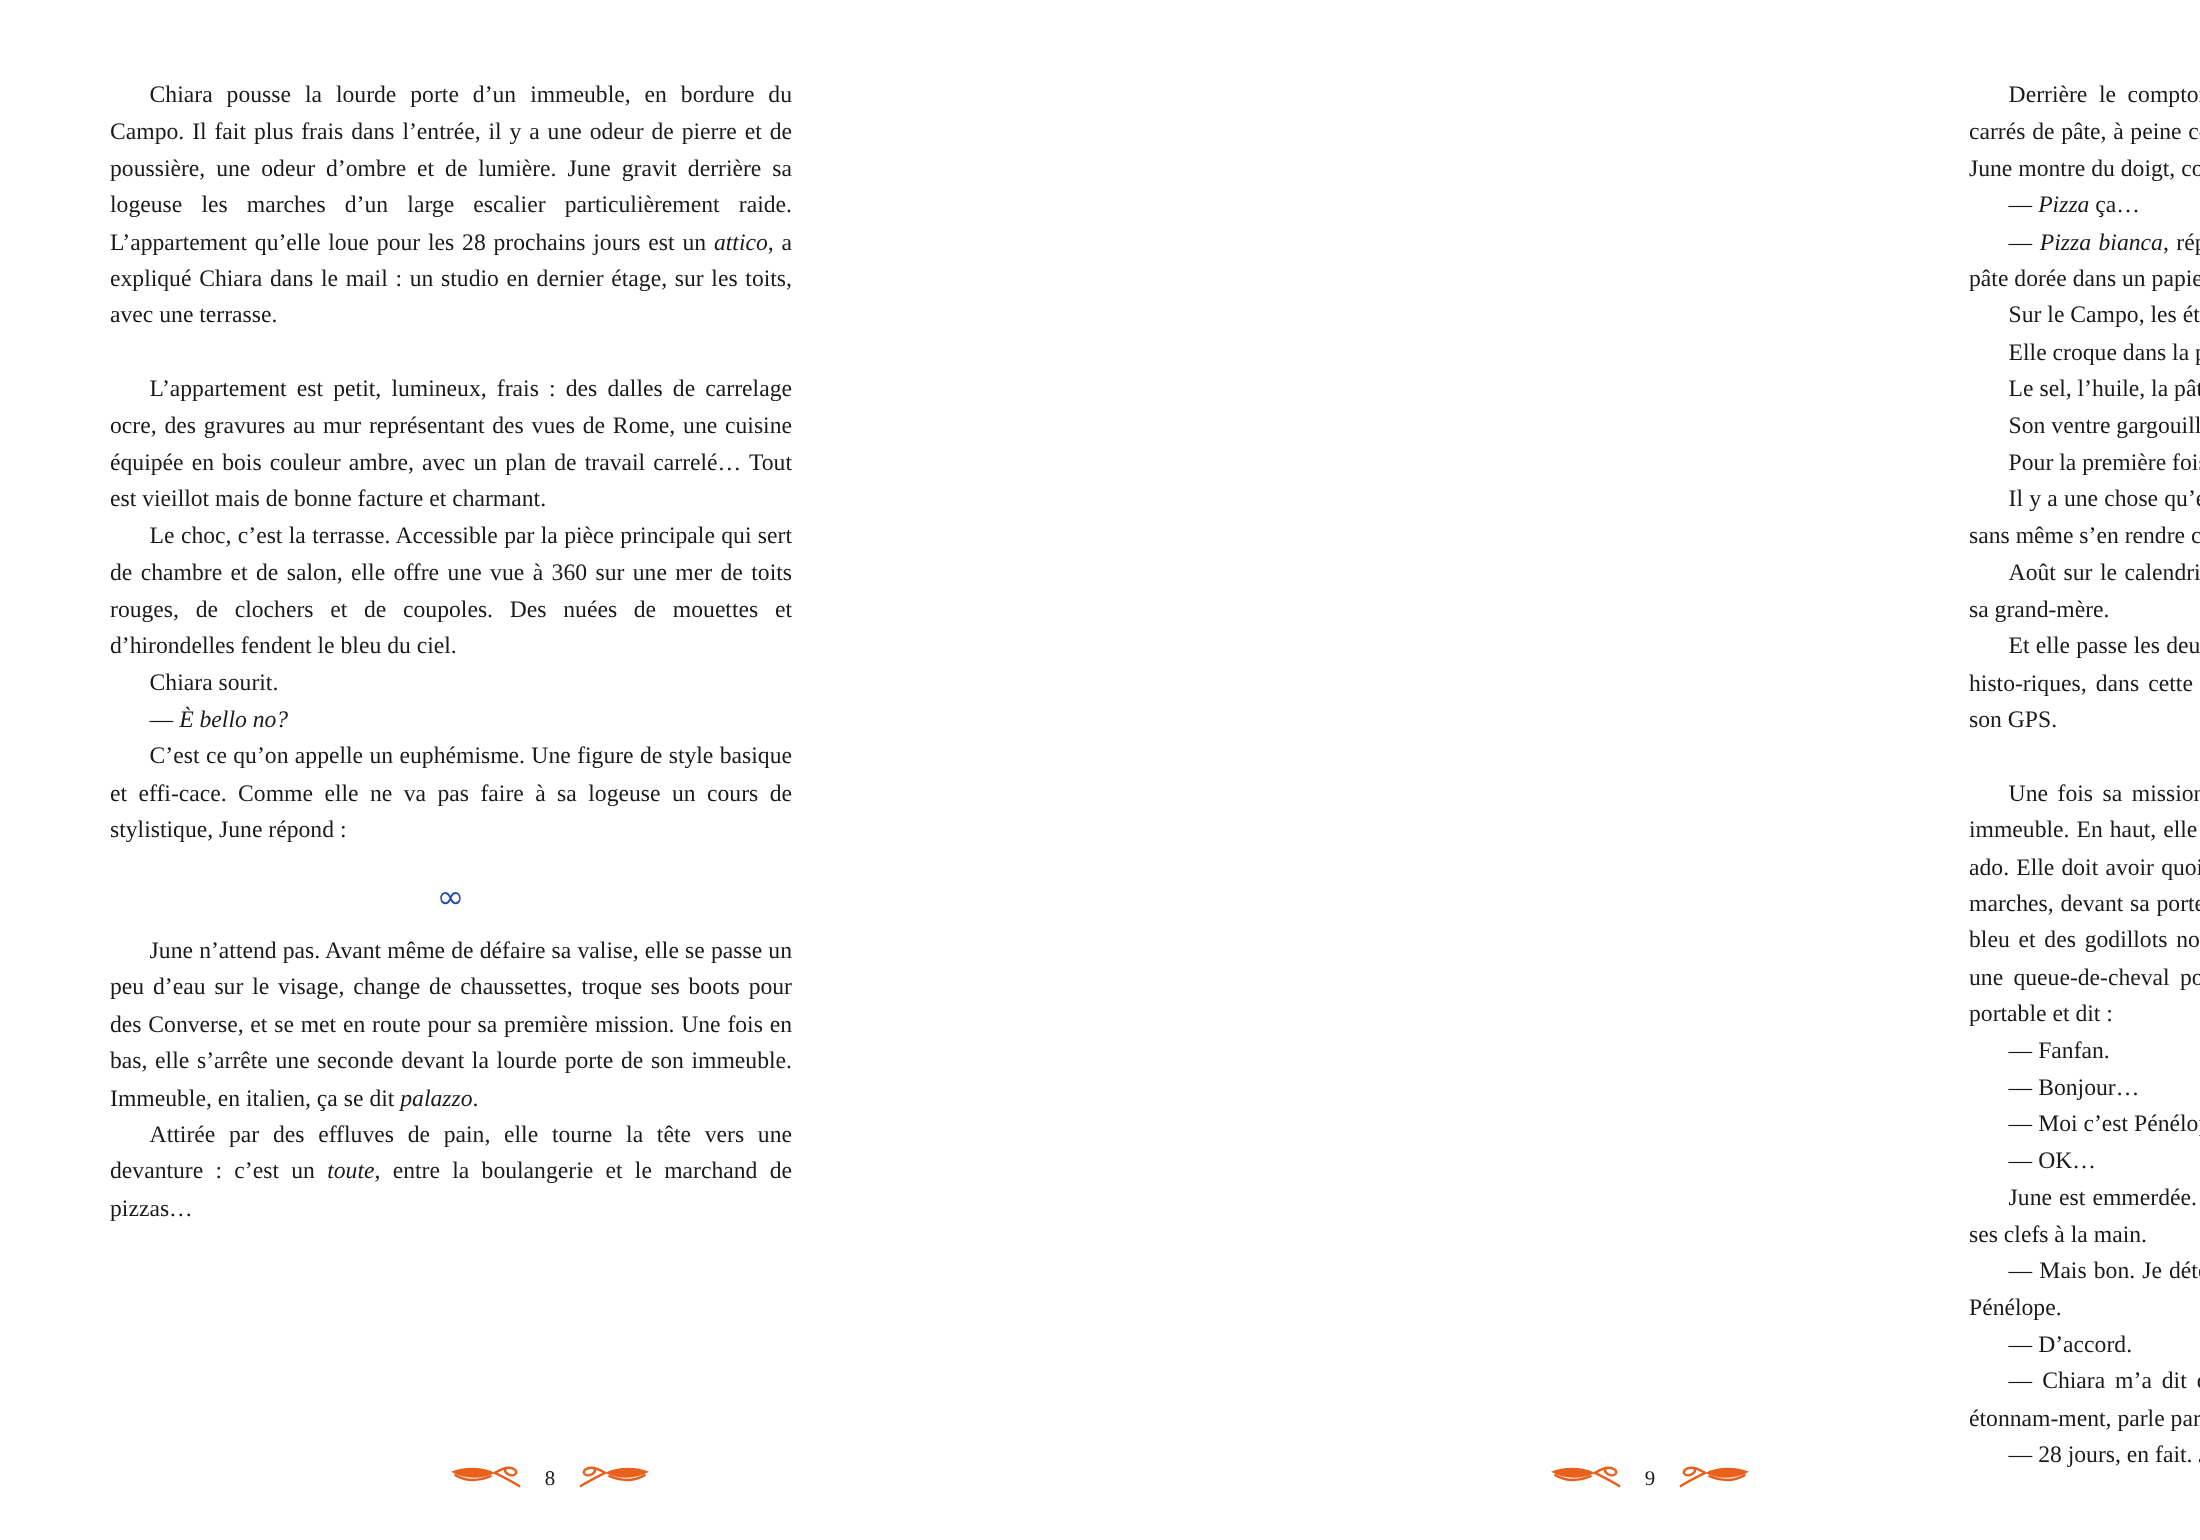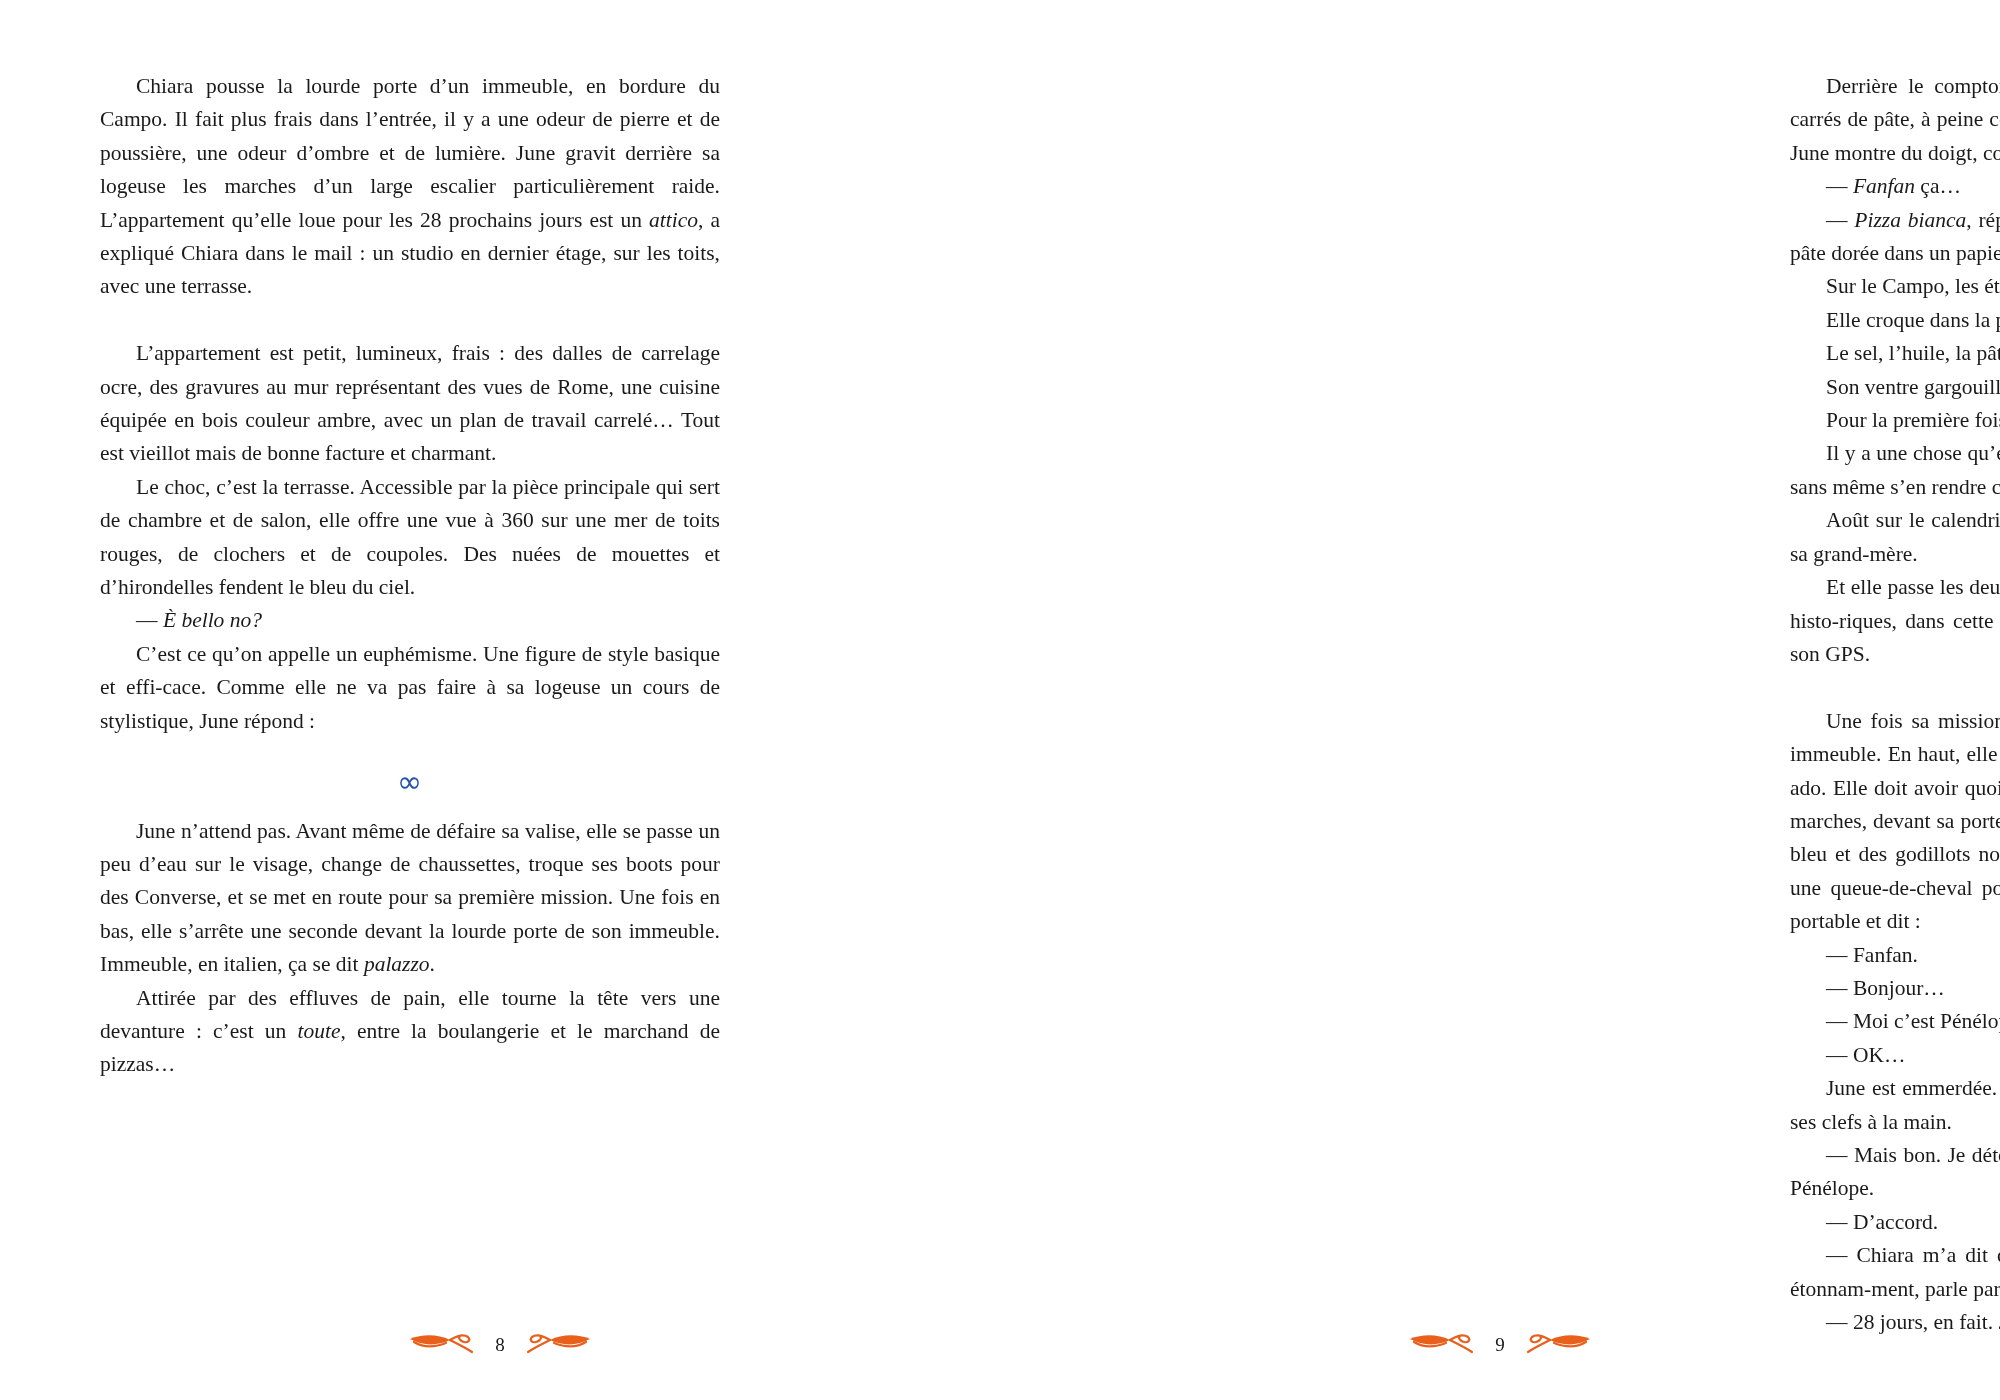--- a/index.html
+++ b/index.html
@@ -91,20 +91,21 @@
 </head>
 <body>
 
 <div class="spread">
 
   <div class="page page-left">
     <div class="textcol" id="col-left">
         <p><span>Chiara pousse la lourde porte d’un immeuble, en bordure du Campo. Il fait plus frais dans l’entrée, il y a une odeur de pierre et de poussière, une odeur d’ombre et de lumière. June gravit derrière sa logeuse les marches d’un large escalier particulièrement raide. L’appartement qu’elle loue pour les 28 prochains jours est un </span><span class="it">attico</span><span>, a expliqué Chiara dans le mail : un studio en dernier étage, sur les toits, avec une terrasse.</span></p>
         <p class="spacer-before"><span>L’appartement est petit, lumineux, frais : des dalles de carrelage ocre, des gravures au mur représentant des vues de Rome, une cuisine équipée en bois couleur ambre, avec un plan de travail carrelé… Tout est vieillot mais de bonne facture et charmant.</span></p>
         <p><span>Le choc, c’est la terrasse. Accessible par la pièce principale qui sert de chambre et de salon, elle offre une vue à 360 sur une mer de toits rouges, de clochers et de coupoles. Des nuées de mouettes et d’hirondelles fendent le bleu du ciel.</span></p>
+        <p><span>Chiara sourit.</span></p>
         <p><span>— </span><span class="it">È bello no?</span></p>
         <p><span>C’est ce qu’on appelle un euphémisme. Une figure de style basique et effi-cace. Comme elle ne va pas faire à sa logeuse un cours de stylistique, June répond :</span></p>
         <div class="ornament-break" style="color: rgb(37, 84, 168);">∞</div>
         <p><span>June n’attend pas. Avant même de défaire sa valise, elle se passe un peu d’eau sur le visage, change de chaussettes, troque ses boots pour des Converse, et se met en route pour sa première mission. Une fois en bas, elle s’arrête une seconde devant la lourde porte de son immeuble. Immeuble, en italien, ça se dit </span><span class="it">palazzo</span><span>.</span></p>
         <p><span>Attirée par des effluves de pain, elle tourne la tête vers une devanture : c’est un </span><span class="it">toute</span><span>, entre la boulangerie et le marchand de pizzas…</span></p>
       </div>
     <div class="folio">
       <span class="flourish left">
         <svg width="70" height="22" viewBox="0 0 70 22" aria-hidden="true">
           <g fill="none" stroke="#e8601c" stroke-width="2.2" stroke-linecap="round">
@@ -125,21 +126,21 @@
             <path d="M6 10 C16 16, 28 15, 38 11"></path>
           </g>
         </svg>
       </span>
     </div>
   </div>
 
   <div class="page page-right">
     <div class="textcol" id="col-right">
         <p><span>Derrière le comptoir, des vendeurs découpent à la hachette des carrés de pâte, à peine couverte d’un filet d’huile d’olive et de gros sel. June montre du doigt, comme une enfant, et dit :</span></p>
-        <p><span>— </span><span class="it">Fanfan</span><span> ça…</span></p>
+        <p><span>— </span><span class="it">Pizza</span><span> ça…</span></p>
         <p><span>— </span><span class="it">Pizza bianca</span><span>, répond l’homme avec un sourire, en emballant la pâte dorée dans un papier huilé.</span></p>
         <p><span>Sur le Campo, les étals commencent à remballer.</span></p>
         <p><span>Elle croque dans la pizza blanche toute chaude.</span></p>
         <p><span>Le sel, l’huile, la pâte, la cohue du marché, le soleil…</span></p>
         <p><span>Son ventre gargouille.</span></p>
         <p><span>Pour la première fois depuis des semaines, elle a faim.</span></p>
         <p><span>Il y a une chose qu’elle veut faire avant tout. Elle se met en route et sans même s’en rendre compte, elle se retrouve sur la Piazza Navona.</span></p>
         <p><span>Août sur le calendrier accroché au mur de la cuisine, chez Fanfan, sa grand-mère.</span></p>
         <p><span>Et elle passe les deux heures suivantes à arpenter les pavés des rues histo-riques, dans cette ville dont la géographie échappe sans cesse à son GPS.</span></p>
         <p class="spacer-before"><span>Une fois sa mission accomplie, June regagne la fraîcheur de son immeuble. En haut, elle a la surprise de tomber sur une jeune fille, une ado. Elle doit avoir quoi… 14, 15 ans ? Assise sur la dernière volée de marches, devant sa porte, elle porte un jean trop large, un ample T-shirt bleu et des godillots noirs. Elle a des cheveux très foncés, retenus en une queue-de-cheval portée haut sur la tête. Elle lève le nez de son portable et dit :</span></p>

